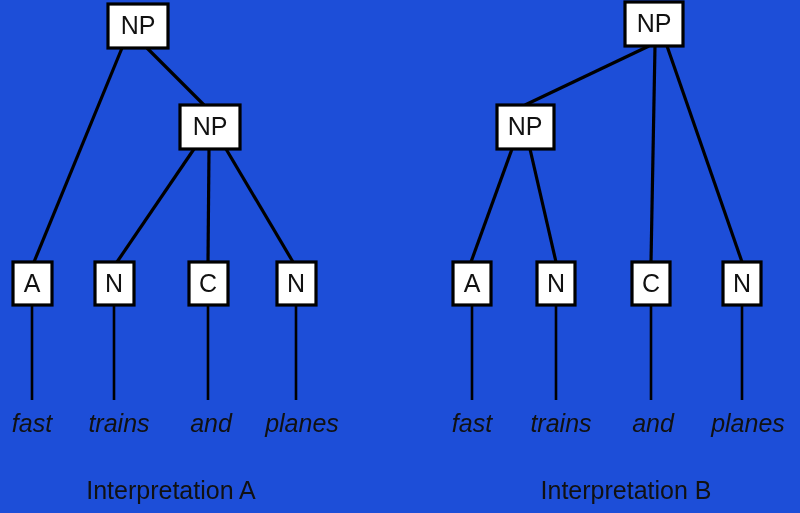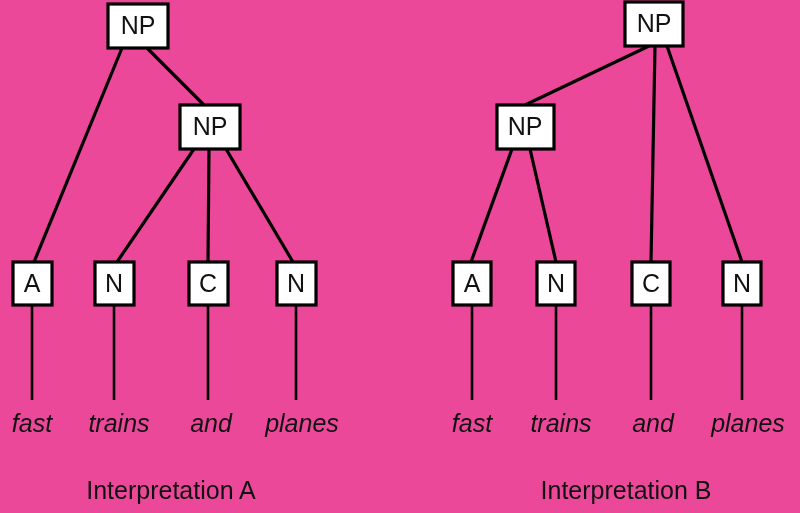--- a/index.html
+++ b/index.html
@@ -12,21 +12,21 @@
     width: 800px;
     height: 513px;
     overflow: hidden;
     font-family: "Liberation Sans", sans-serif;
     color: #000000;
   }
   #diagram-root {
     position: relative;
     width: 800px;
     height: 513px;
-    background: #ec4899;
+    background: #1d4ed8;
   }
   svg.tree-canvas {
     position: absolute;
     left: 0;
     top: 0;
     width: 800px;
     height: 513px;
     display: block;
   }
   .edge-line {

